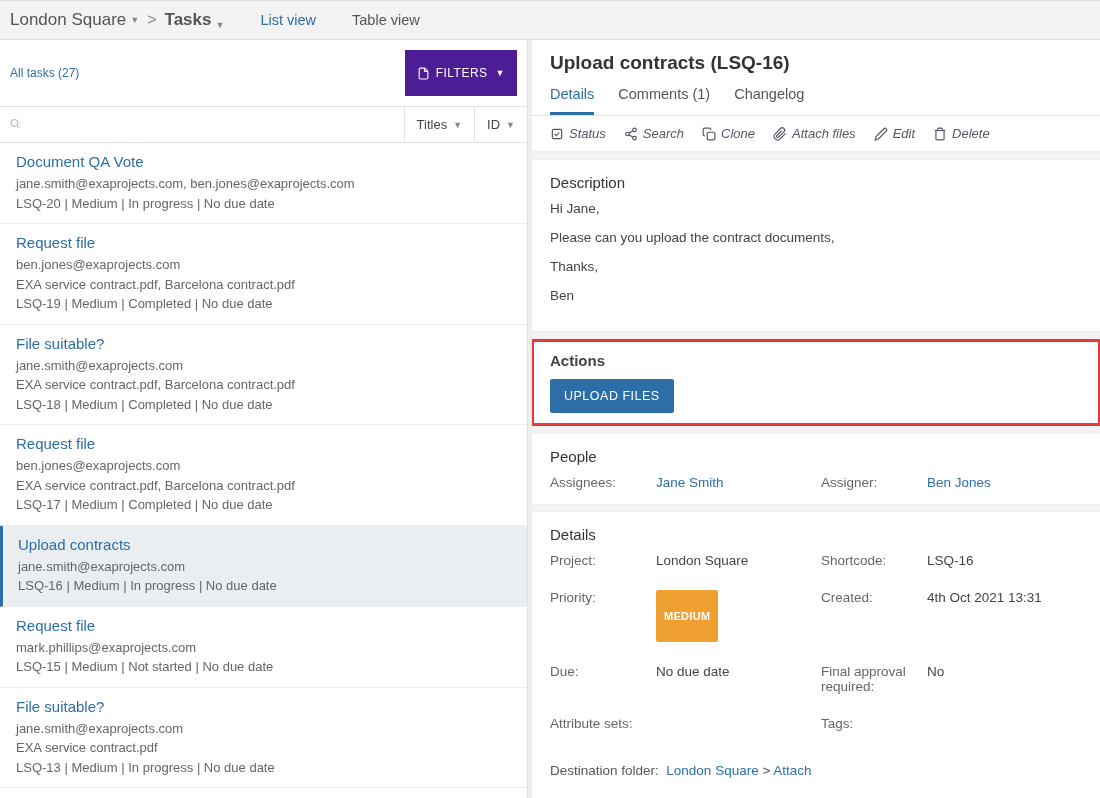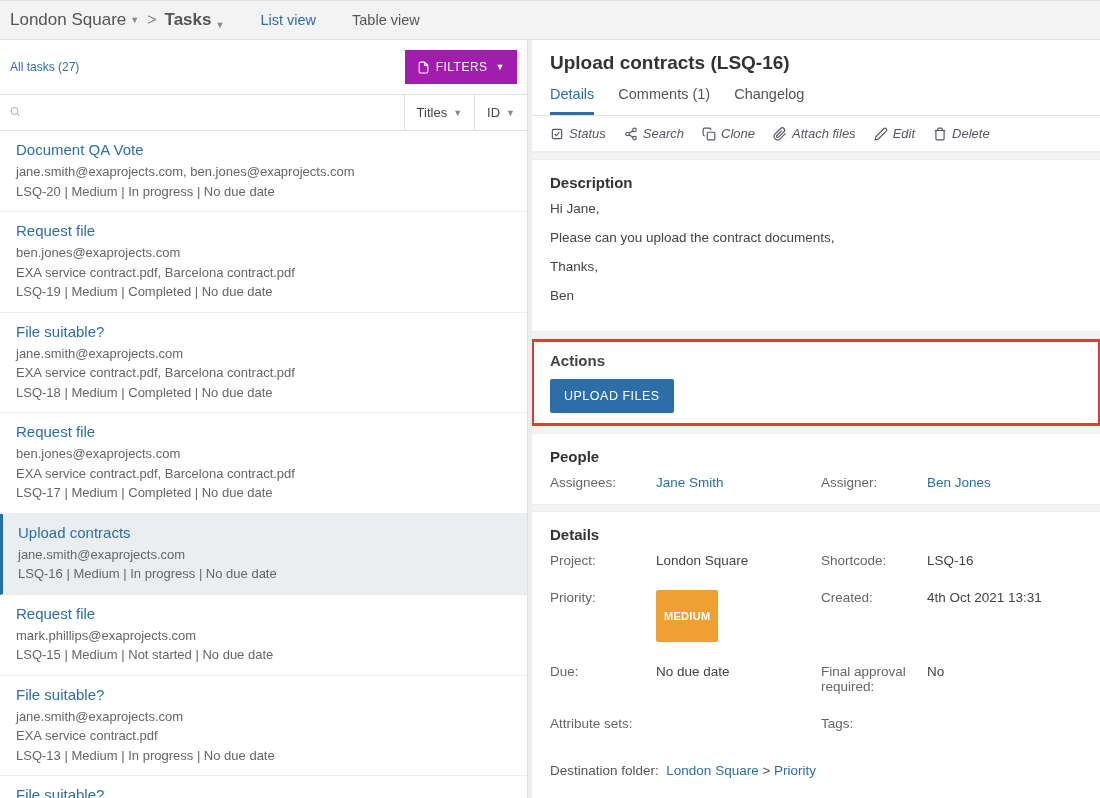--- a/index.html
+++ b/index.html
@@ -18,21 +18,21 @@
   .viewtab { font-size: 14.5px; margin-left: 32px; color: #555; cursor: pointer; }
   .viewtab.active { color: #2d6ea8; font-weight: 500; }
   .main { display: flex; height: calc(100% - 40px); }
   .leftpane { width: 528px; border-right: 1px solid #e0e0e0; display: flex; flex-direction: column; }
   .rightpane { flex: 1; overflow-y: auto; background: #fff; position: relative; }
   .lefthead {
     display: flex; align-items: center; padding: 10px 10px 10px 10px;
   }
   .alltasks { font-size: 12px; color: #2d6ea8; font-weight: 500; }
   .filtersbtn {
-    margin-left: auto; background: #a21caf; color: #fff; padding: 10px 12px;
+    margin-left: auto; background: #4c1d95; color: #fff; padding: 16px 12px;
     font-size: 12px; letter-spacing: 0.5px; cursor: pointer; display: flex; align-items: center; gap: 6px;
   }
   .searchrow { display: flex; border-top: 1px solid #e0e0e0; border-bottom: 1px solid #e0e0e0; }
   .searchbox {
     flex: 1; border: none; padding: 10px 10px 10px 26px; font-size: 13px; color: #666;
     background: transparent; outline: none;
   }
   .searchwrap { position: relative; flex: 1; border-right: 1px solid #e0e0e0; }
   .searchicon { position: absolute; left: 9px; top: 50%; transform: translateY(-50%); color: #aaa; font-size: 12px; }
   .colhead {
@@ -52,21 +52,21 @@
   .tabs { display: flex; gap: 24px; padding: 8px 18px 0; border-bottom: 1px solid #e0e0e0; }
   .tab { font-size: 14.5px; color: #555; padding-bottom: 10px; cursor: pointer; border-bottom: 3px solid transparent; }
   .tab.active { color: #2d6ea8; border-bottom-color: #2d6ea8; font-weight: 500; }
   .toolbar {
     display: flex; gap: 18px; padding: 10px 18px; border-bottom: 1px solid #eee; font-size: 13px; color: #556;
   }
   .tool { display: flex; align-items: center; gap: 5px; cursor: pointer; color: #556; font-style: italic; }
   .tool svg { width: 14px; height: 14px; }
   .blocksep { height: 8px; background: #f3f3f3; border-top: 1px solid #eee; border-bottom: 1px solid #eee; }
   .section { padding: 14px 18px; }
-  .section h3 { font-size: 15px; font-weight: 700; color: #333; margin-bottom: 10px; }
+  .section h3 { font-size: 15px; font-weight: 400; color: #333; margin-bottom: 10px; }
   .desc p { font-size: 13.5px; color: #444; margin-bottom: 14px; }
   .actions-hl { border: 3px solid #e53935; padding: 10px 16px; margin: 0 -1px; }
   .uploadbtn {
     background: #2d6ea8; color: #fff; border: none; padding: 10px 14px; font-size: 12.5px;
     letter-spacing: 0.5px; cursor: pointer; border-radius: 2px;
   }
   .peoplegrid, .detailsgrid { display: grid; grid-template-columns: 96px 1fr 96px 1fr; row-gap: 22px; column-gap: 10px; font-size: 13.5px; }
   .label { color: #666; }
   .link { color: #2d6ea8; cursor: pointer; }
   .badge-med {
@@ -274,16 +274,16 @@
         <span></span>
         <span class="label">Tags:</span>
         <span></span>
       </div>
     </div>
 
     <div class="destrow">
       <span>Destination folder:</span>&nbsp;
       <span class="link">London Square</span>
       <span>&gt;</span>
-      <span class="link">Priority</span>
+      <span class="link">Attach</span>
     </div>
   </div>
 </div>
 
 </body></html>

